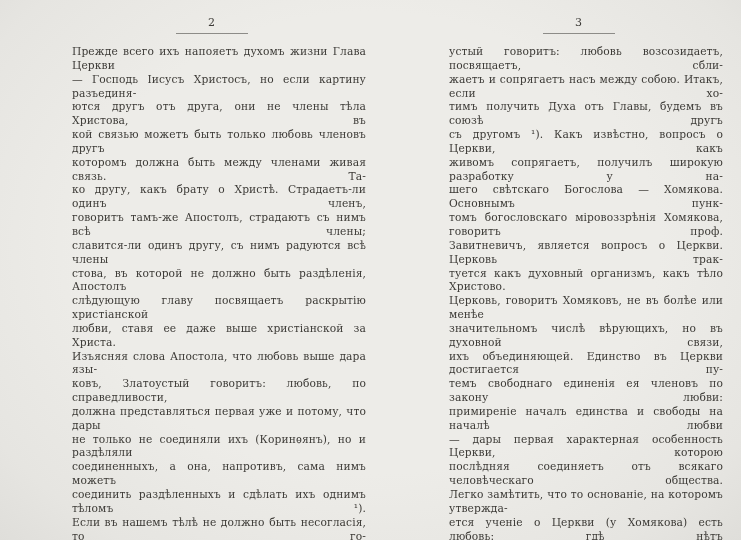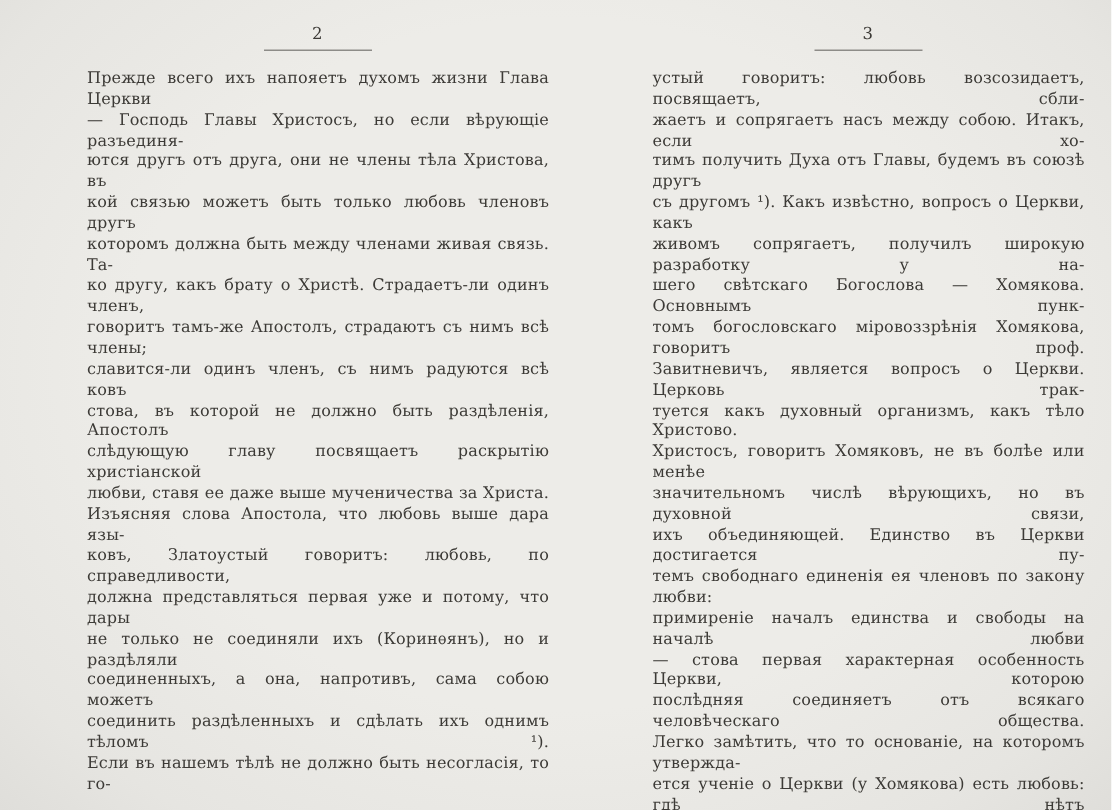--- a/index.html
+++ b/index.html
@@ -30,63 +30,64 @@
   }
 
   .page-body { width: 100%; }
   .text-line {
     font-size: 10.7px;
     line-height: 13.85px;
     text-align: justify;
     text-align-last: justify;
     white-space: normal;
     letter-spacing: 0.1px;
+    margin-left: 14px;
   }
 </style>
 </head>
 <body>
 
 <div class="spread">
 
   <div class="page page-left">
     <div class="page-header">2</div>
     <div class="page-body">
 
         <div class="text-line">Прежде всего ихъ напояетъ духомъ жизни Глава Церкви</div>
 
-        <div class="text-line">— Господь Главы Христосъ, но если вѣрующіе разъединя-</div>
+        <div class="text-line">— Господь Іисусъ Христосъ, но если картину разъединя-</div>
 
         <div class="text-line">ются другъ отъ друга, они не члены тѣла Христова, въ</div>
 
         <div class="text-line">кой связью можетъ быть только любовь членовъ другъ</div>
 
         <div class="text-line">которомъ должна быть между членами живая связь. Та-</div>
 
         <div class="text-line">ко другу, какъ брату о Христѣ. Страдаетъ-ли одинъ членъ,</div>
 
         <div class="text-line">говоритъ тамъ-же Апостолъ, страдаютъ съ нимъ всѣ члены;</div>
 
-        <div class="text-line">славится-ли одинъ членъ, съ нимъ радуются всѣ ковъ</div>
+        <div class="text-line">славится-ли одинъ другу, съ нимъ радуются всѣ члены</div>
 
 
         <div class="text-line">стова, въ которой не должно быть раздѣленія, Апостолъ</div>
 
         <div class="text-line">слѣдующую главу посвящаетъ раскрытію христіанской</div>
 
-        <div class="text-line">любви, ставя ее даже выше мученичества за Христа.</div>
+        <div class="text-line">любви, ставя ее даже выше христіанской за Христа.</div>
 
         <div class="text-line">Изъясняя слова Апостола, что любовь выше дара язы-</div>
 
         <div class="text-line">ковъ, Златоустый говоритъ: любовь, по справедливости,</div>
 
         <div class="text-line">должна представляться первая уже и потому, что дары</div>
 
         <div class="text-line">не только не соединяли ихъ (Коринѳянъ), но и раздѣляли</div>
 
-        <div class="text-line">соединенныхъ, а она, напротивъ, сама собою можетъ</div>
+        <div class="text-line">соединенныхъ, а она, напротивъ, сама нимъ можетъ</div>
 
         <div class="text-line">соединить раздѣленныхъ и сдѣлать ихъ однимъ тѣломъ ¹).</div>
 
         <div class="text-line">Если въ нашемъ тѣлѣ не должно быть несогласія, то го-</div>
 
       </div>
 
   </div>
 
   <div class="page page-right">
@@ -104,31 +105,31 @@
         <div class="text-line">живомъ сопрягаетъ, получилъ широкую разработку у на-</div>
 
         <div class="text-line">шего свѣтскаго Богослова — Хомякова. Основнымъ пунк-</div>
 
         <div class="text-line">томъ богословскаго міровоззрѣнія Хомякова, говоритъ проф.</div>
 
         <div class="text-line">Завитневичъ, является вопросъ о Церкви. Церковь трак-</div>
 
         <div class="text-line">туется какъ духовный организмъ, какъ тѣло Христово.</div>
 
-        <div class="text-line">Христосъ, говоритъ Хомяковъ, не въ болѣе или менѣе</div>
+        <div class="text-line">Церковь, говоритъ Хомяковъ, не въ болѣе или менѣе</div>
 
         <div class="text-line">значительномъ числѣ вѣрующихъ, но въ духовной связи,</div>
 
         <div class="text-line">ихъ объединяющей. Единство въ Церкви достигается пу-</div>
 
         <div class="text-line">темъ свободнаго единенія ея членовъ по закону любви:</div>
 
         <div class="text-line">примиреніе началъ единства и свободы на началѣ любви</div>
 
-        <div class="text-line">— стова первая характерная особенность Церкви, которою</div>
+        <div class="text-line">— дары первая характерная особенность Церкви, которою</div>
 
         <div class="text-line">послѣдняя соединяетъ отъ всякаго человѣческаго общества.</div>
 
         <div class="text-line">Легко замѣтить, что то основаніе, на которомъ утвержда-</div>
 
         <div class="text-line">ется ученіе о Церкви (у Хомякова) есть любовь: гдѣ нѣтъ</div>
 
       </div>
 
   </div>

